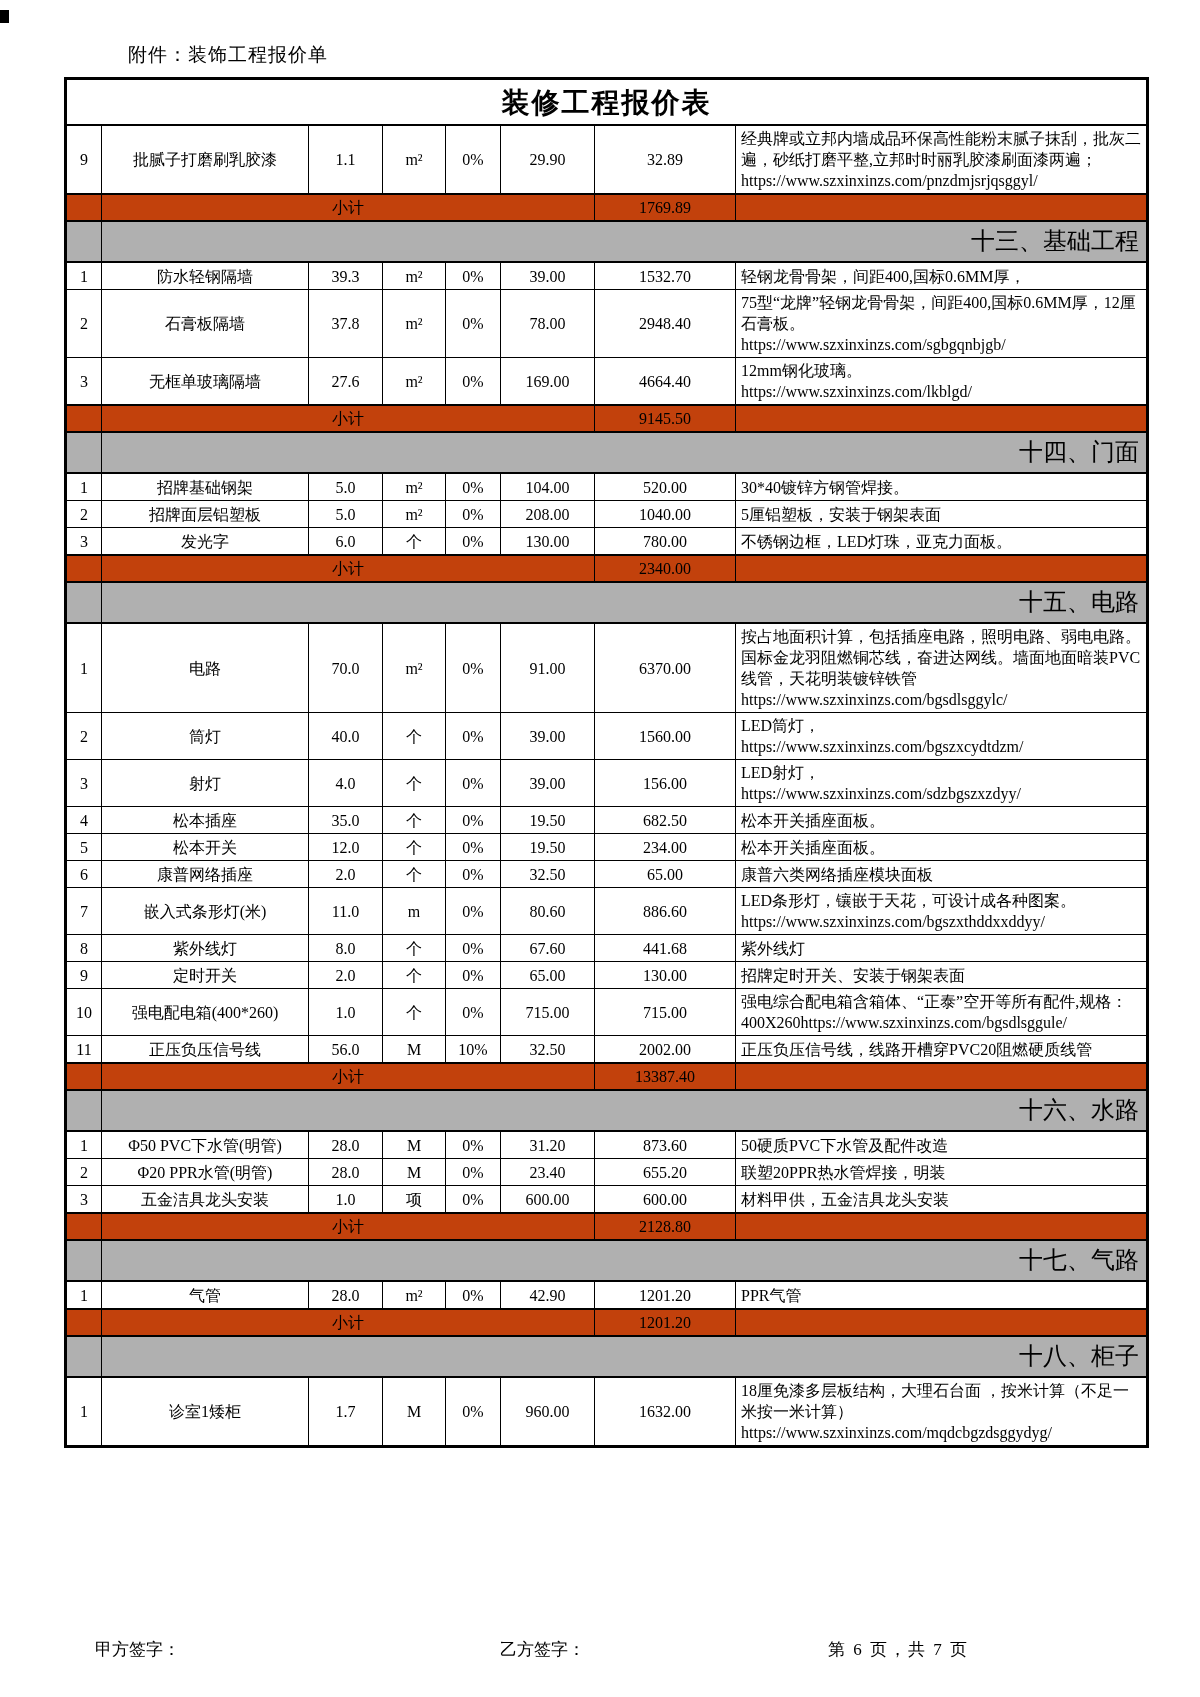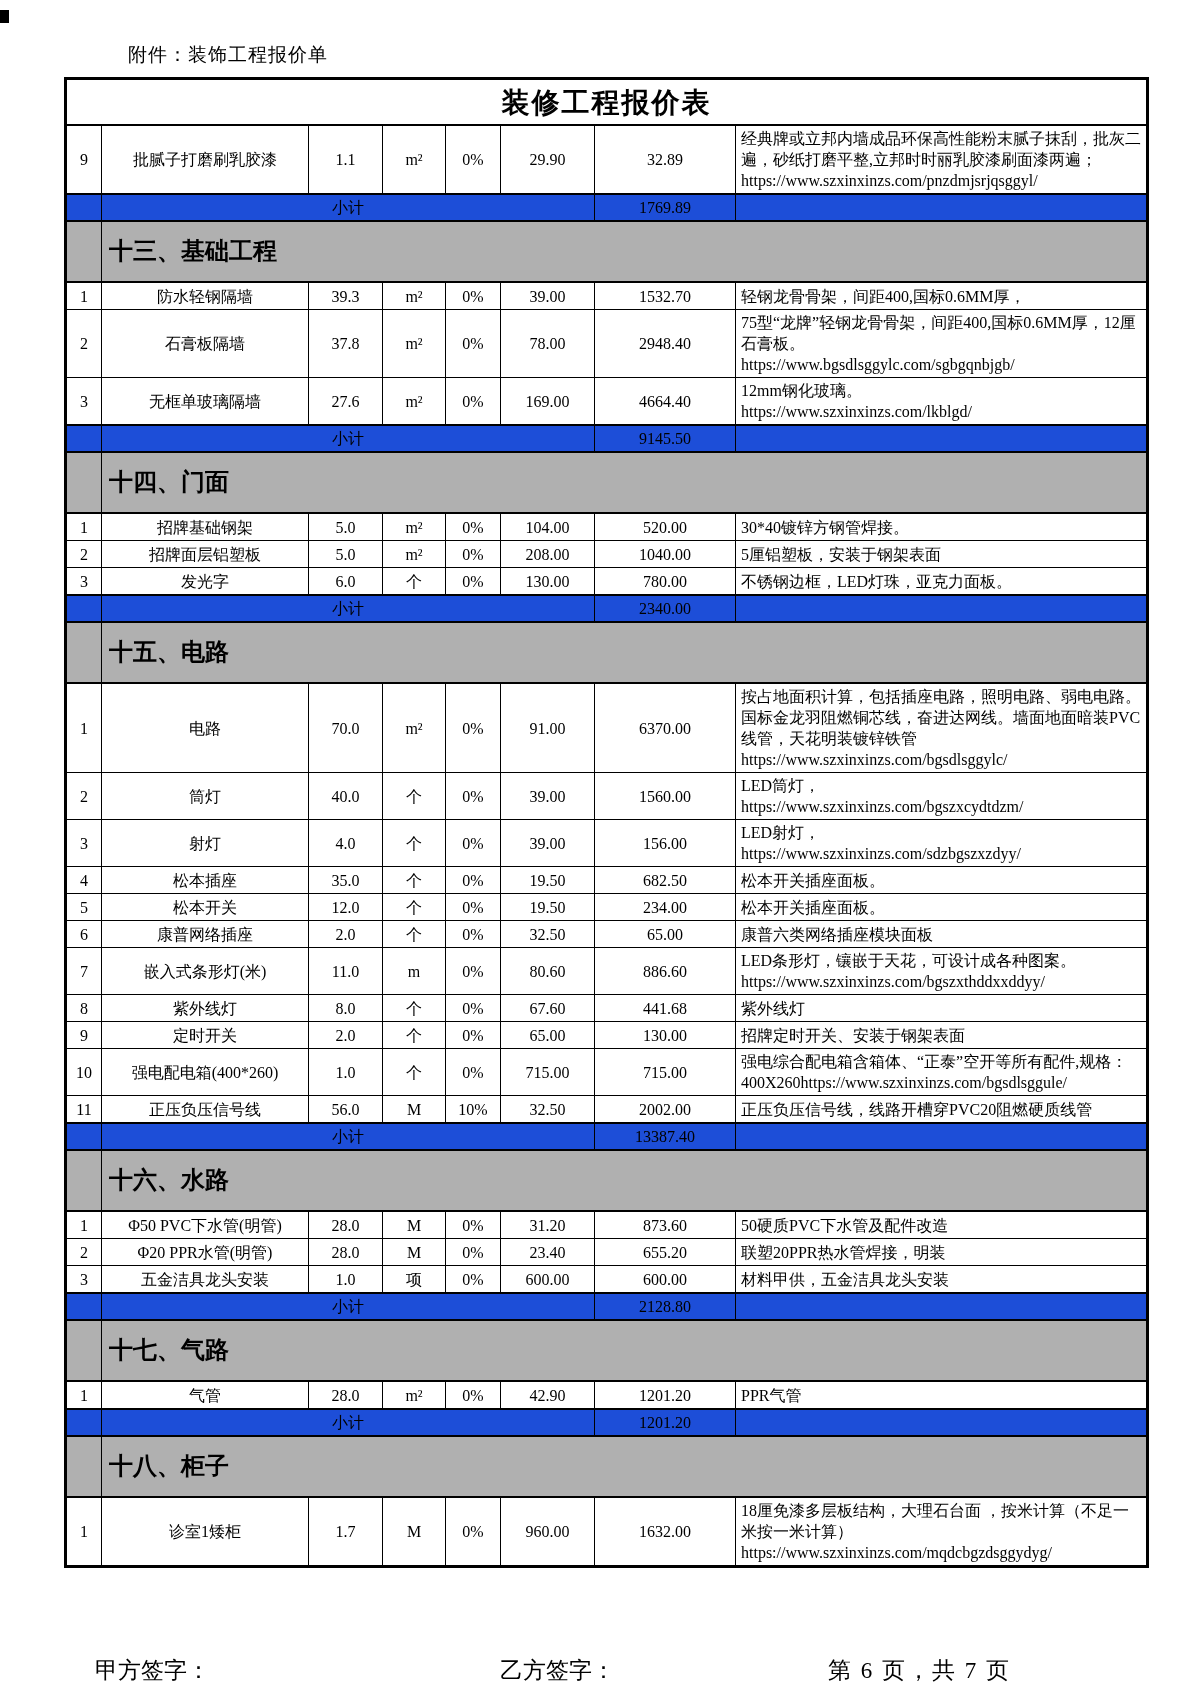--- a/index.html
+++ b/index.html
@@ -39,37 +39,37 @@
   }
   .item-row td { height:22px; }
   .c-note {
     text-align:left;
     white-space:pre-line;
     word-break:break-all;
     padding:2px 5px;
     font-family:"Liberation Serif","DejaVu Sans Mono","DejaVu Serif",serif;
   }
   .subtotal-row td {
-    background:#1d4ed8;
+    background:#c2410c;
     border-top:2px solid #000;
     border-bottom:2px solid #000;
     height:21px;
   }
   .section-row td {
     background:#b0b0b0;
     border-top:2px solid #000;
     border-bottom:2px solid #000;
   }
   .c-section {
-    text-align:left;
-    font-size:24px; font-weight:bold;
-    padding:14px 7px;
+    text-align:right;
+    font-size:24px; font-weight:normal;
+    padding:4px 7px;
     height:31px;
   }
-  .footer { position:absolute; top:1638px; left:0; width:1124px; height:30px; font-size:23px;margin-top:17px; }
+  .footer { position:absolute; top:1638px; left:0; width:1124px; height:30px; font-size:17px; }
   .footer .party-a   { position:absolute; left:95px; }
   .footer .party-b   { position:absolute; left:500px; }
   .footer .page-info { position:absolute; left:828px; letter-spacing:2px; }
 </style>
 </head>
 <body>
 
 <div class="scan-mark"></div>
 
 <div class="attachment-label">附件：装饰工程报价单</div>
@@ -122,21 +122,21 @@
   </tr>
       <tr class="item-row">
     <td class="c-no">2</td>
     <td class="c-name">石膏板隔墙</td>
     <td class="c-qty">37.8</td>
     <td class="c-unit">m²</td>
     <td class="c-loss">0%</td>
     <td class="c-price">78.00</td>
     <td class="c-amount">2948.40</td>
     <td class="c-note">75型“龙牌”轻钢龙骨骨架，间距400,国标0.6MM厚，12厘石膏板。
-https://www.bgsdlsggylc.com/sgbgqnbjgb/</td>
+https://www.szxinxinzs.com/sgbgqnbjgb/</td>
   </tr>
       <tr class="item-row">
     <td class="c-no">3</td>
     <td class="c-name">无框单玻璃隔墙</td>
     <td class="c-qty">27.6</td>
     <td class="c-unit">m²</td>
     <td class="c-loss">0%</td>
     <td class="c-price">169.00</td>
     <td class="c-amount">4664.40</td>
     <td class="c-note">12mm钢化玻璃。

